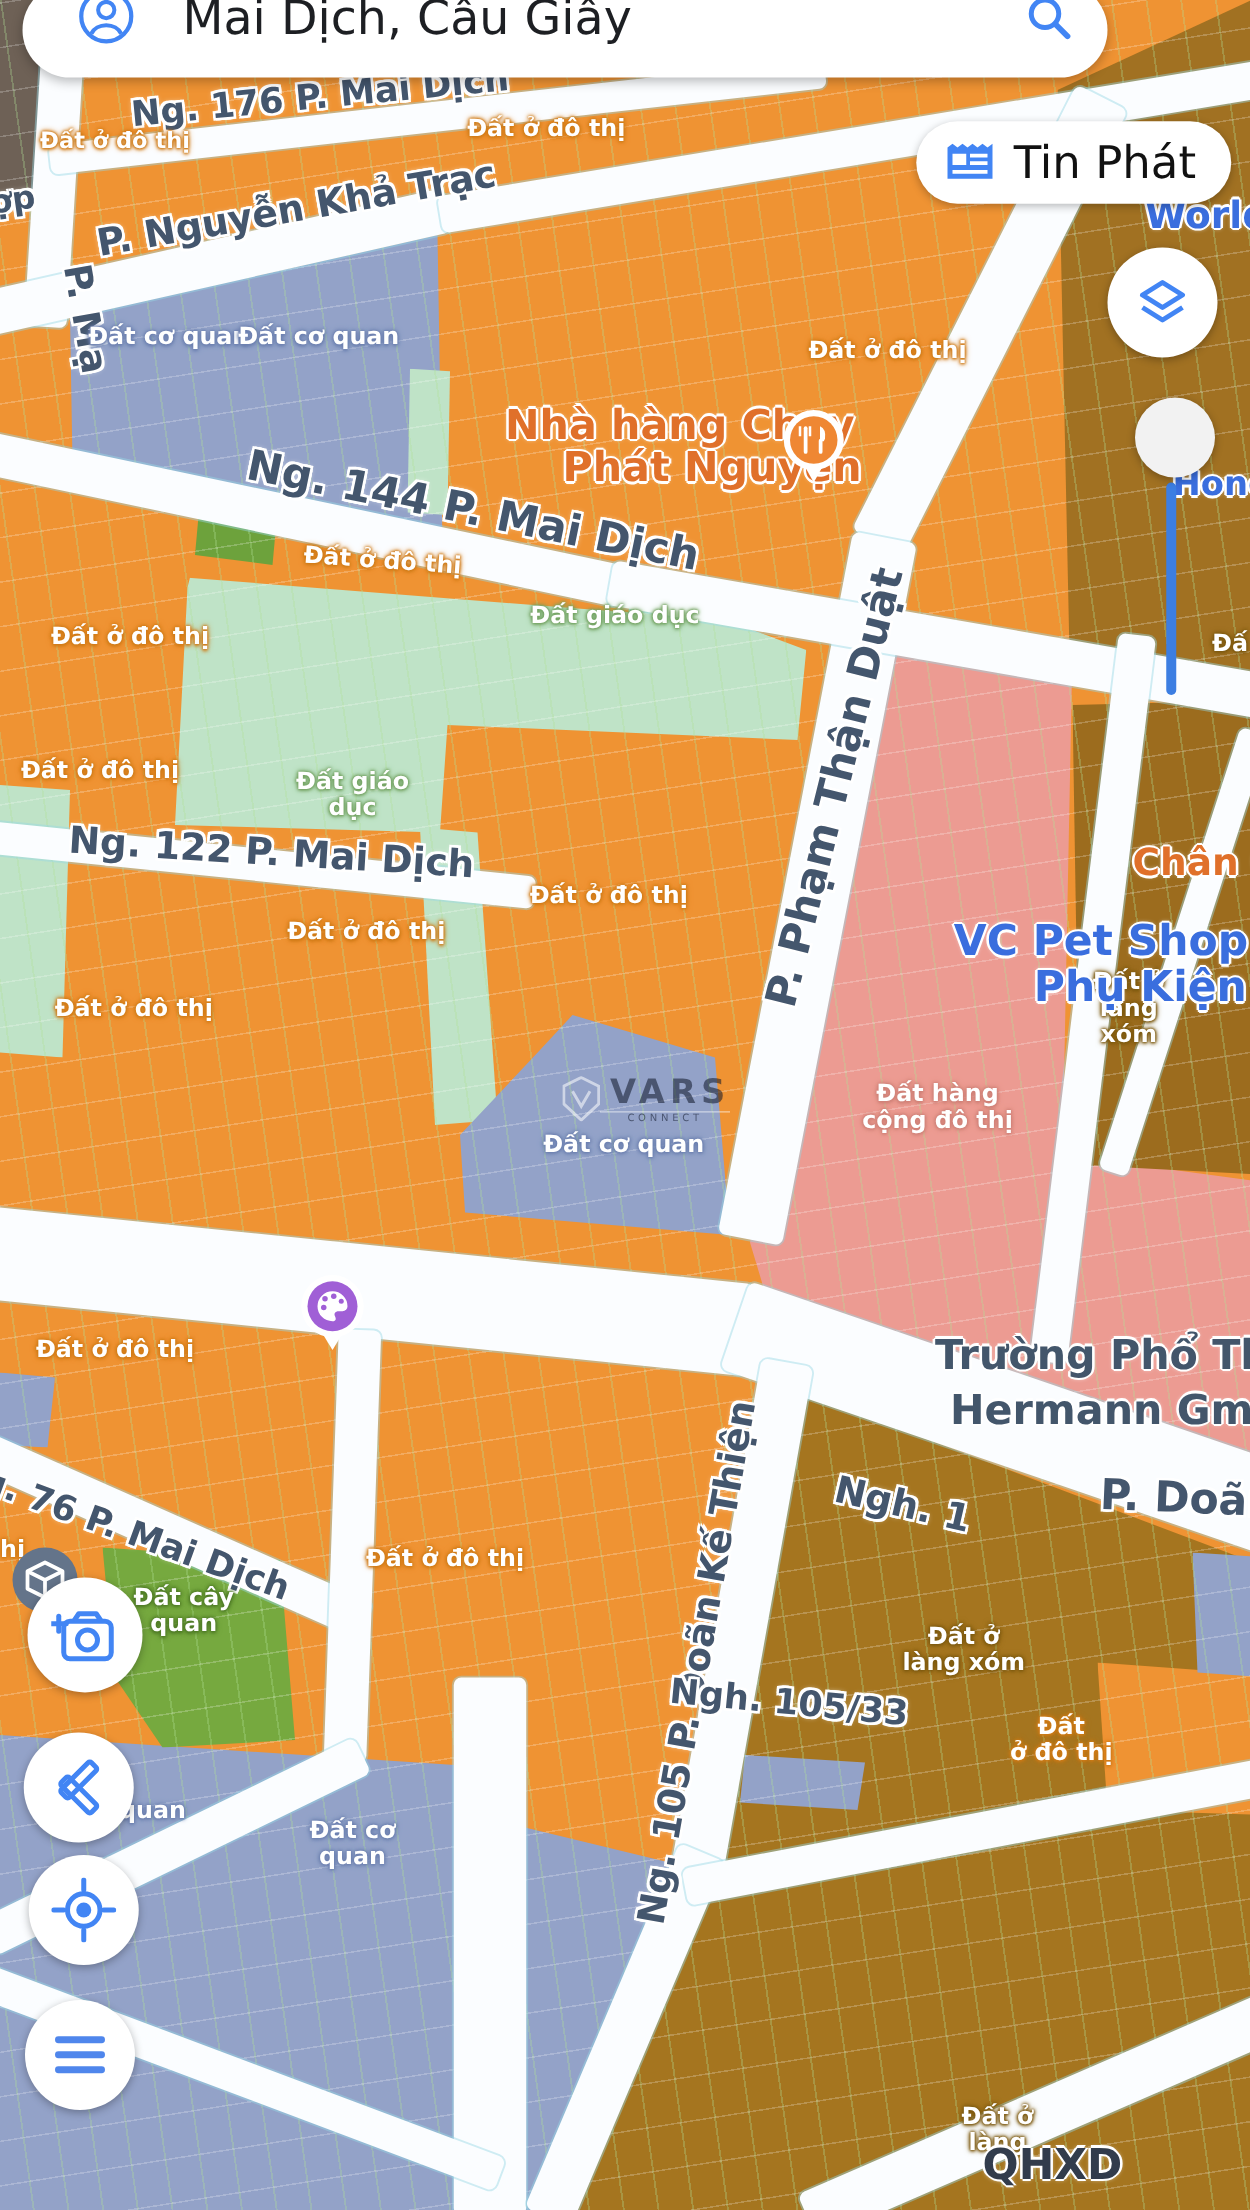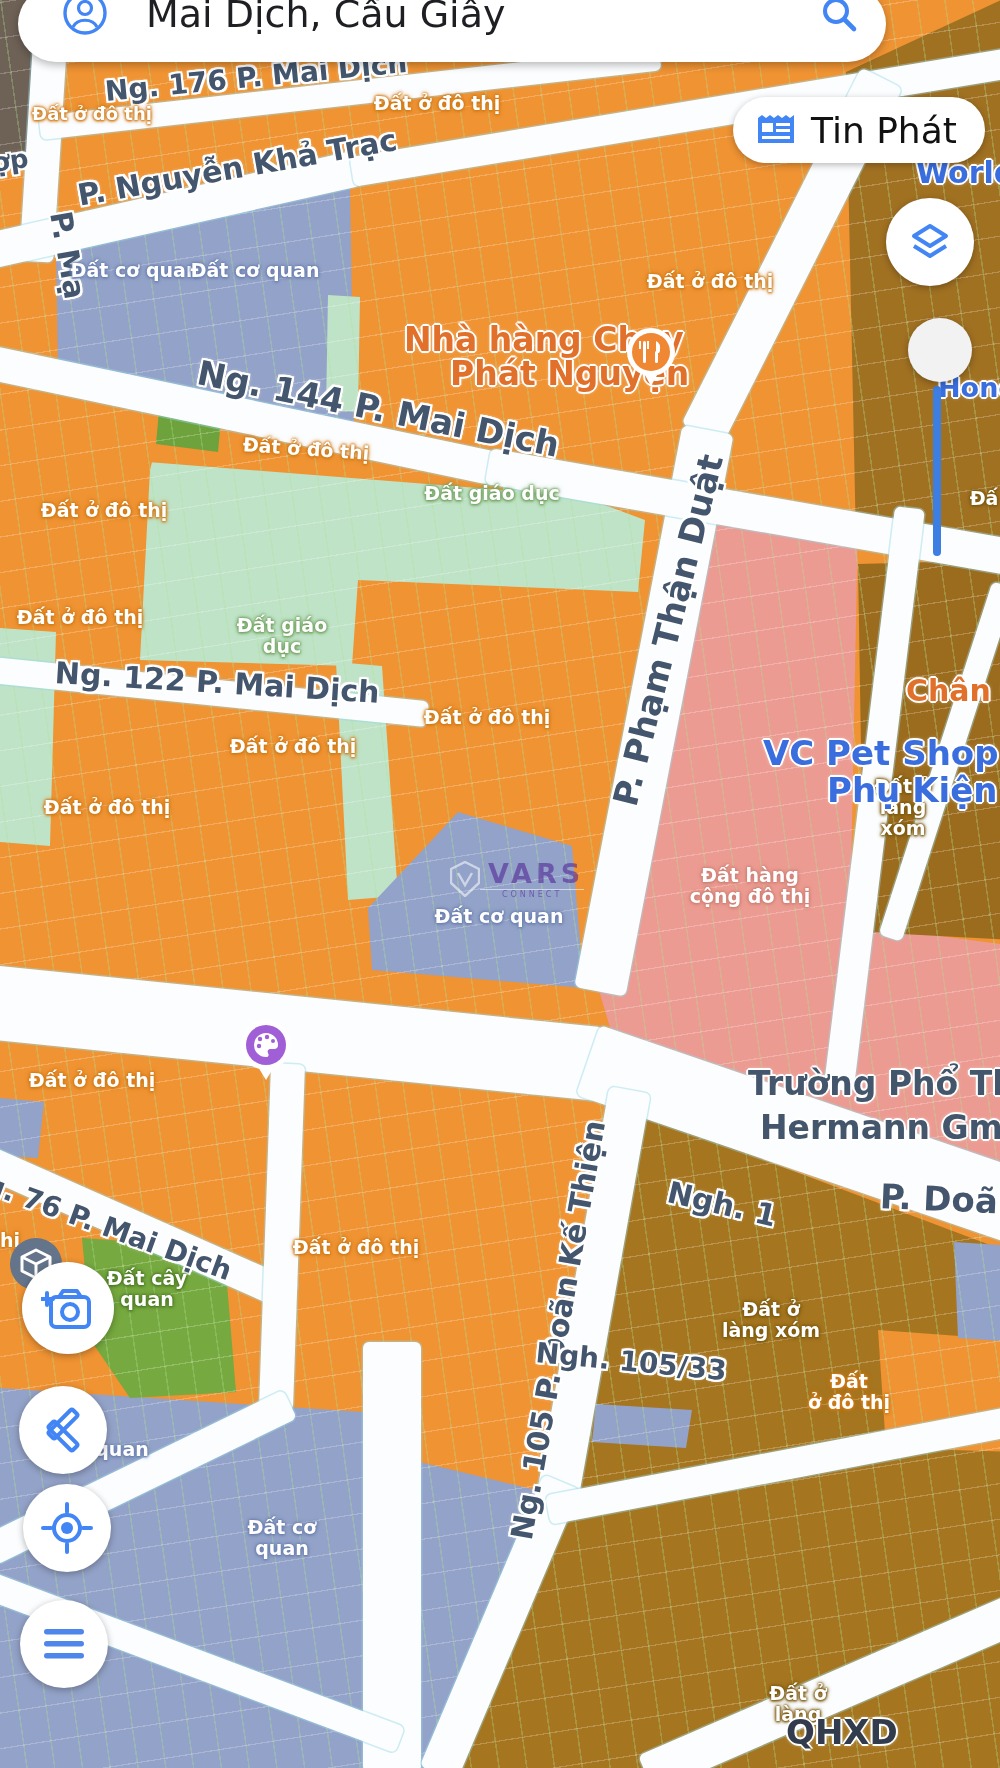--- a/index.html
+++ b/index.html
@@ -43,21 +43,21 @@
   #searchbar{position:absolute;left:18px;top:-14px;width:868px;height:76px;background:#fff;border-radius:38px;
     box-shadow:0 3px 9px rgba(0,0,0,.28);display:flex;align-items:flex-end;}
   #search-text{position:absolute;left:128px;top:6px;font-size:38px;color:#1d1f23;white-space:nowrap;}
   #tindang{position:absolute;left:733px;top:97px;width:252px;height:66px;background:#fff;border-radius:33px;
     box-shadow:0 2px 7px rgba(0,0,0,.28);display:flex;align-items:center;}
   #tindang span{font-size:36px;color:#111;margin-left:14px;}
   #google{position:absolute;left:14px;top:1708px;font-size:40px;font-weight:700;color:#fff;letter-spacing:1px;
     text-shadow:-2px 0 0 #3c4043,2px 0 0 #3c4043,0 -2px 0 #3c4043,0 2px 0 #3c4043,-1px -1px 0 #3c4043,1px 1px 0 #3c4043,1px -1px 0 #3c4043,-1px 1px 0 #3c4043,0 2px 4px rgba(0,0,0,.4);}
   #qhxd{position:absolute;left:786px;top:1712px;font-size:34px;font-weight:700;color:#323c4c;
     text-shadow:-2px 0 0 #fff,2px 0 0 #fff,0 -2px 0 #fff,0 2px 0 #fff,0 0 4px #fff;}
-  #vars{position:absolute;left:450px;top:858px;opacity:.55;color:#4c1d95;display:flex;align-items:center;}
+  #vars{position:absolute;left:450px;top:858px;opacity:.55;color:#0f172a;display:flex;align-items:center;}
   #vars .vtxt{font-size:27px;font-weight:700;letter-spacing:4px;margin-left:8px;}
   #vars .vsub{font-size:8px;letter-spacing:3px;text-align:center;border-top:1px solid #fff;}
   #blueline{position:absolute;left:933px;top:386px;width:8px;height:170px;background:#3c7ee2;border-radius:4px;}
   .pin{position:absolute;}
 </style>
 </head>
 <body>
 
 <div id="screen">
   <div style="position:absolute;inset:0;">
@@ -143,27 +143,27 @@
 làng
 xóm</div>
     <div class="area h-or" style="left:92px;top:1080px;">Đất ở đô thị</div>
     <div class="area h-or" style="left:356px;top:1247px;">Đất ở đô thị</div>
     <div class="area h-gd" style="left:147px;top:1289px;">Đất cây
 quan</div>
     <div class="area h-br" style="left:771px;top:1320px;">Đất ở
 làng xóm</div>
     <div class="area h-or" style="left:849px;top:1392px;">Đất
 ở đô thị</div>
-    <div class="area h-bl" style="left:282px;top:1538px;">Đất cơ
+    <div class="area h-bl" style="left:282px;top:1475px;">Đất cơ
 quan</div>
     <div class="area h-bl" style="left:122px;top:1449px;">quan</div>
     <div class="area h-br" style="left:798px;top:1704px;">Đất ở
 làng</div>
     <div class="area h-or" style="left:10px;top:1240px;">hị</div>
-    <div class="area h-br" style="left:984px;top:498px;">Đấ</div>
+    <div class="area h-br" style="left:984px;top:515px;">Đấ</div>
 
     <div class="poi poi-orange" style="left:404px;top:320px;font-size:33px;">Nhà hàng Chay</div>
     <div class="poi poi-orange" style="left:450px;top:354px;font-size:33px;">Phát Nguyện</div>
     <div class="poi poi-blue" style="left:763px;top:733px;font-size:34px;">VC Pet Shop - Th</div>
     <div class="poi poi-blue" style="left:827px;top:770px;font-size:34px;">Phụ Kiện Thu</div>
     <div class="poi poi-slate" style="left:748px;top:1064px;font-size:33px;">Trường Phổ Th</div>
     <div class="poi poi-slate" style="left:760px;top:1108px;font-size:33px;">Hermann Gme</div>
     <div class="poi poi-blue" style="left:916px;top:155px;font-size:30px;">World</div>
     <div class="poi poi-blue" style="left:938px;top:372px;font-size:27px;">Hond</div>
     <div class="poi poi-orange" style="left:906px;top:673px;font-size:30px;">Chân Ch</div>

